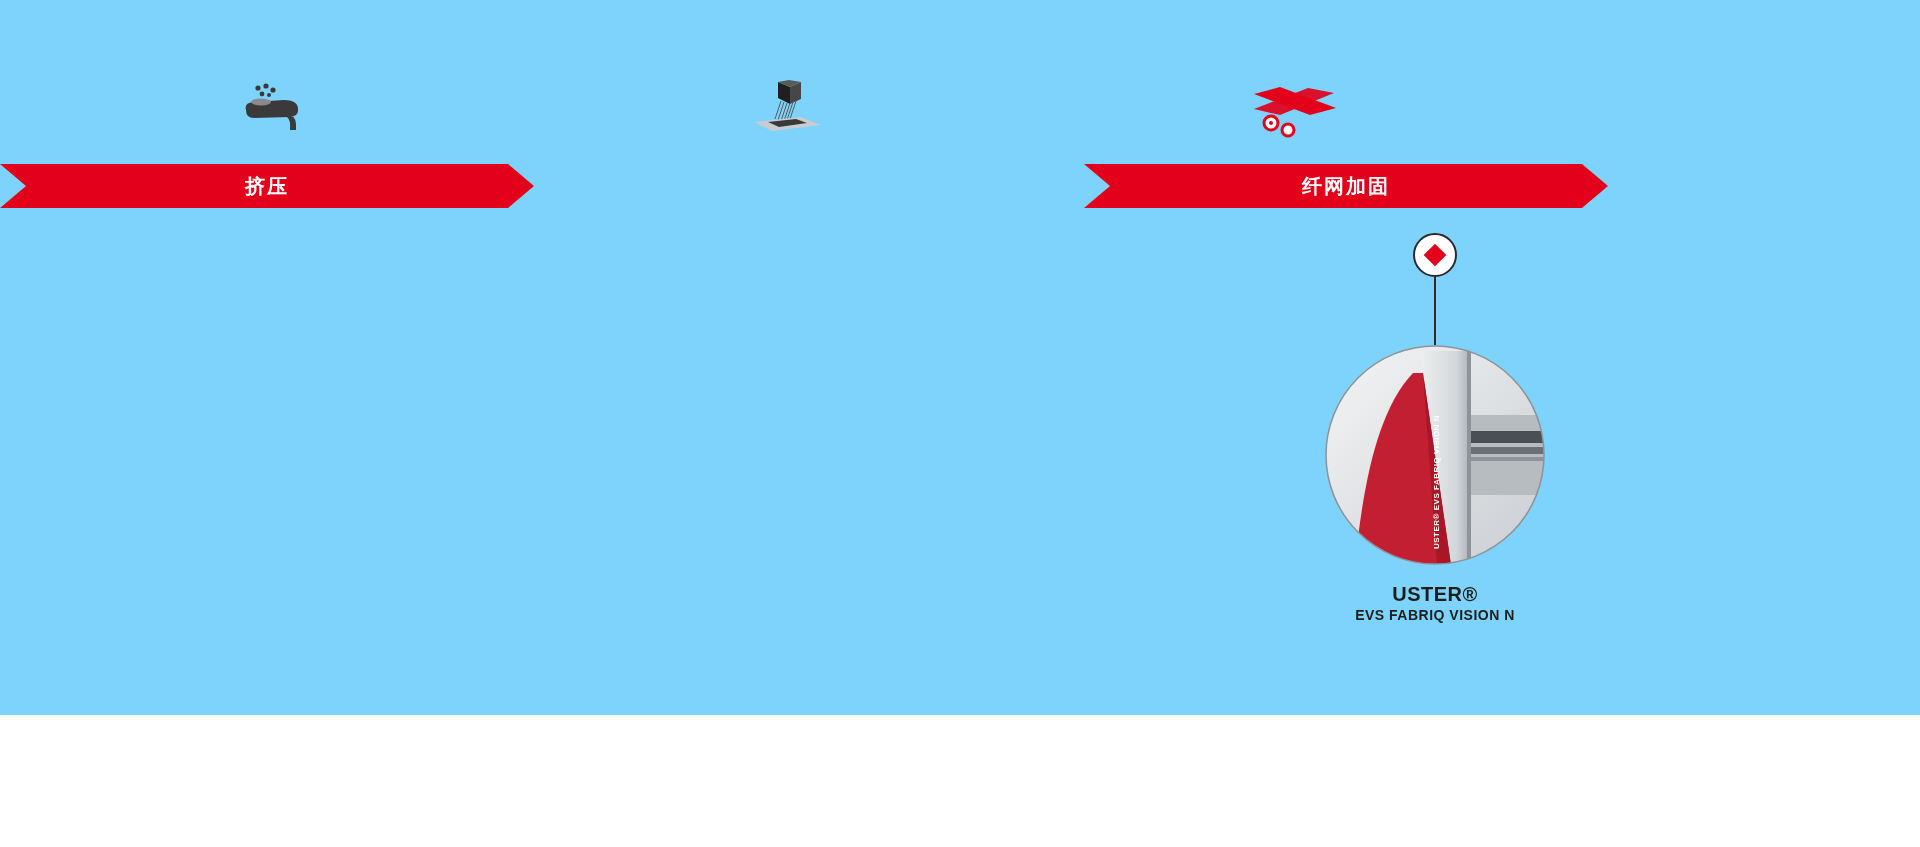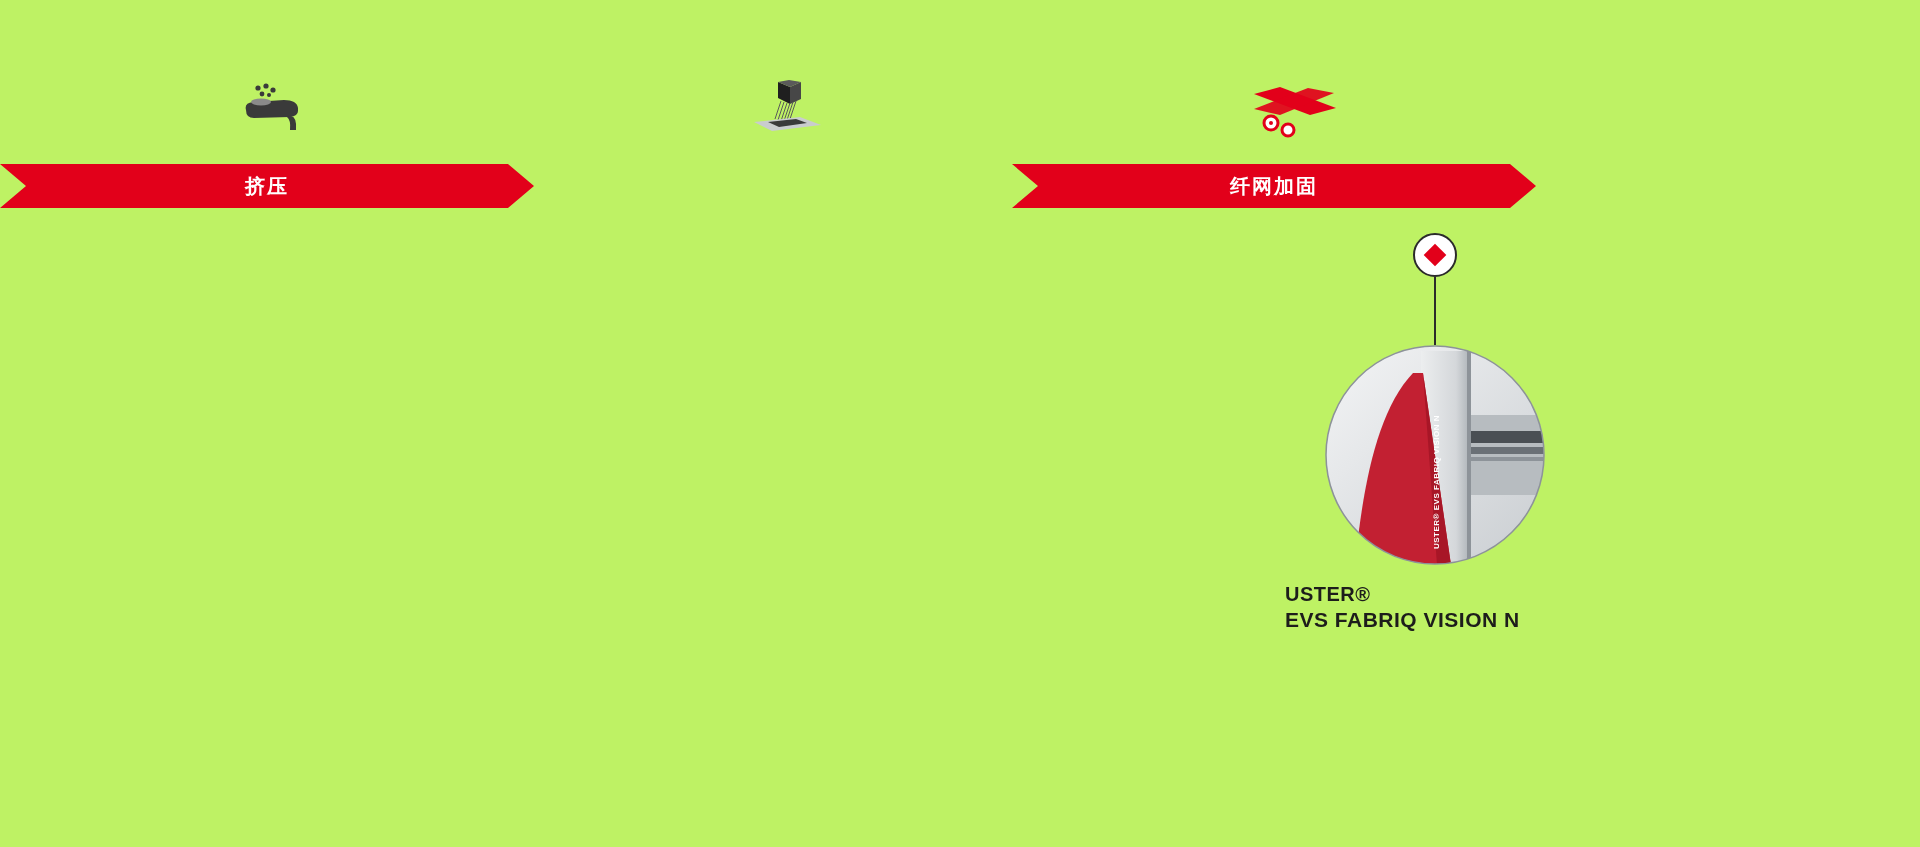--- a/index.html
+++ b/index.html
@@ -7,22 +7,22 @@
     --icon-dark:#3a3a3a;
     --caption-dark:#1d1d1b;
     --banner-text:#ffffff;
   }
   *{margin:0;padding:0;box-sizing:border-box;}
   html,body{background:#ffffff;}
   body{font-family:"Liberation Sans",sans-serif;}
   .stage-canvas{
     position:relative;
     width:1920px;
-    height:847px;
-    background:#bef264;
+    height:715px;
+    background:#7dd3fc;
     overflow:hidden;
   }
 
   
   .banner-seg{
     position:absolute;
     top:164px;
     height:44px;
     background:var(--accent-red);
     clip-path:polygon(0 0, calc(100% - 26px) 0, 100% 50%, calc(100% - 26px) 100%, 0 100%, 26px 50%);
@@ -32,21 +32,21 @@
     cursor:pointer;
   }
   .banner-seg .seg-label{
     color:var(--banner-text);
     font-size:20px;
     font-weight:bold;
     letter-spacing:2px;
   }
   .seg-1{left:0;width:534px;}
   .seg-2{left:516px;width:534px;}
-  .seg-3{left:1012px;width:524px;}
+  .seg-3{left:1084px;width:524px;}
 
   
   .stage-icon{position:absolute;}
   .icon-extrusion{left:240px;top:82px;width:70px;height:52px;}
   .icon-webforming{left:748px;top:80px;width:78px;height:52px;}
   .icon-bonding{left:1248px;top:82px;width:90px;height:56px;}
 
   
   .callout-marker{
     position:absolute;
@@ -81,26 +81,27 @@
     top:345px;
     width:220px;
     height:220px;
     cursor:pointer;
   }
   .device-caption{
     position:absolute;
     left:1285px;
     top:582px;
     width:300px;
+    text-align:center;
     color:var(--caption-dark);
     font-weight:bold;
     line-height:1.25;
   }
   .device-caption .cap-line1{font-size:20px;letter-spacing:0.5px;}
-  .device-caption .cap-line2{font-size:21px;letter-spacing:0.5px;}
+  .device-caption .cap-line2{font-size:14px;letter-spacing:0.5px;}
 </style>
 </head>
 <body>
 
 <div class="stage-canvas">
 
   <svg class="stage-icon icon-extrusion" viewBox="0 0 70 52" aria-hidden="true">
     <circle cx="18" cy="6" r="2.6" fill="#3a3a3a"></circle>
     <circle cx="26" cy="4" r="2.6" fill="#3a3a3a"></circle>
     <circle cx="33" cy="8" r="2.6" fill="#3a3a3a"></circle>

